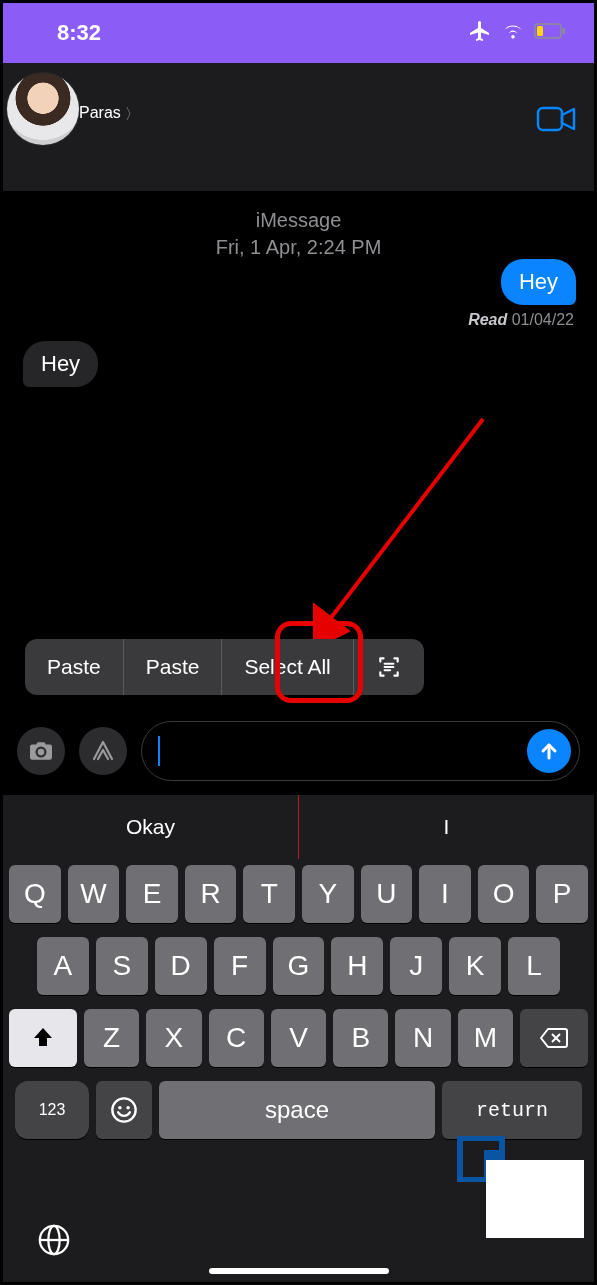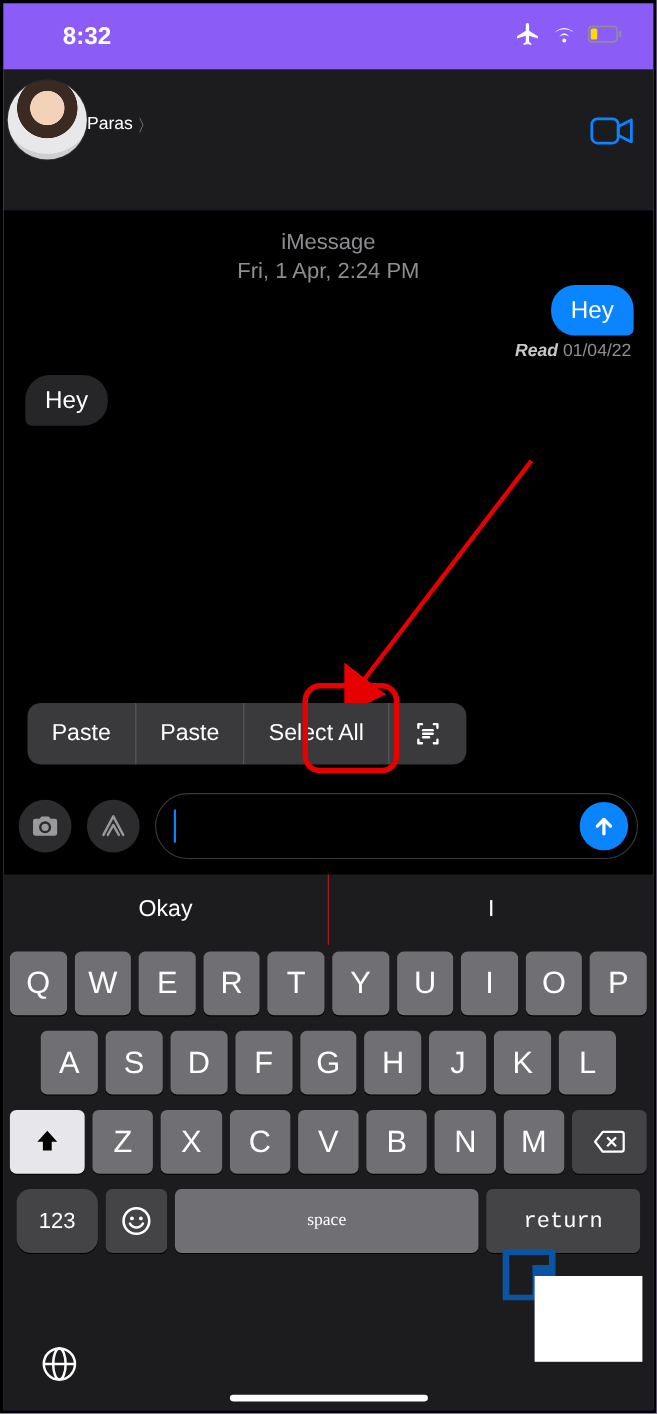--- a/index.html
+++ b/index.html
@@ -49,23 +49,23 @@
 .predict { height: 64px; display: flex; }
 .predict .p { flex: 1; display:flex; align-items:center; justify-content:center; color:#fff; font-size:21px; border-right: 1px solid #b91c1c; }
 .predict .p:last-child { border-right:none; }
 .krows { padding: 6px; }
 .krow { display:flex; gap: 7px; margin-bottom: 14px; justify-content:center; }
 .key { background:#6f6f74; color:#fff; font-size:28px; height:58px; border-radius:6px; display:flex; align-items:center; justify-content:center; flex:1; box-shadow: 0 1px 0 #000; }
 .row2 { padding: 0 28px; }
 .key.shift { flex: 0 0 68px; background:#e6e6eb; color:#000; }
 .key.del { flex: 0 0 68px; background:#444446; }
 .bottomrow { display:flex; gap:7px; padding: 0 6px; }
-.key.k123 { flex:0 0 74px; background:#444446; font-size:20px;border-radius:13px; }
+.key.k123 { flex:0 0 74px; background:#444446; font-size:16px;border-radius:13px; }
 .key.emoji { flex:0 0 56px; background:#444446; }
-.key.space { flex:1; background:#6f6f74; font-size:16px;font-family:Liberation Serif, serif; }
+.key.space { flex:1; background:#6f6f74; font-size:24px; }
 .key.return { flex:0 0 140px; background:#444446; font-size:20px;font-family:Liberation Mono, monospace; }
 .kbfoot { position:absolute; bottom:0; left:0; right:0; height:80px; display:flex; align-items:center; padding:0 34px; justify-content:space-between; }
 .homebar { position:absolute; bottom:8px; left:50%; transform:translateX(-50%); width:180px; height:6px; border-radius:3px; background:#fff; }
 
 
 .wm { position:absolute; right:10px; bottom:44px; width:98px; height:78px; background:#fff; }
 .wm2 { position:absolute; right:88px; bottom:100px; width:50px; height:46px; }
 </style>
 </head>
 <body>

